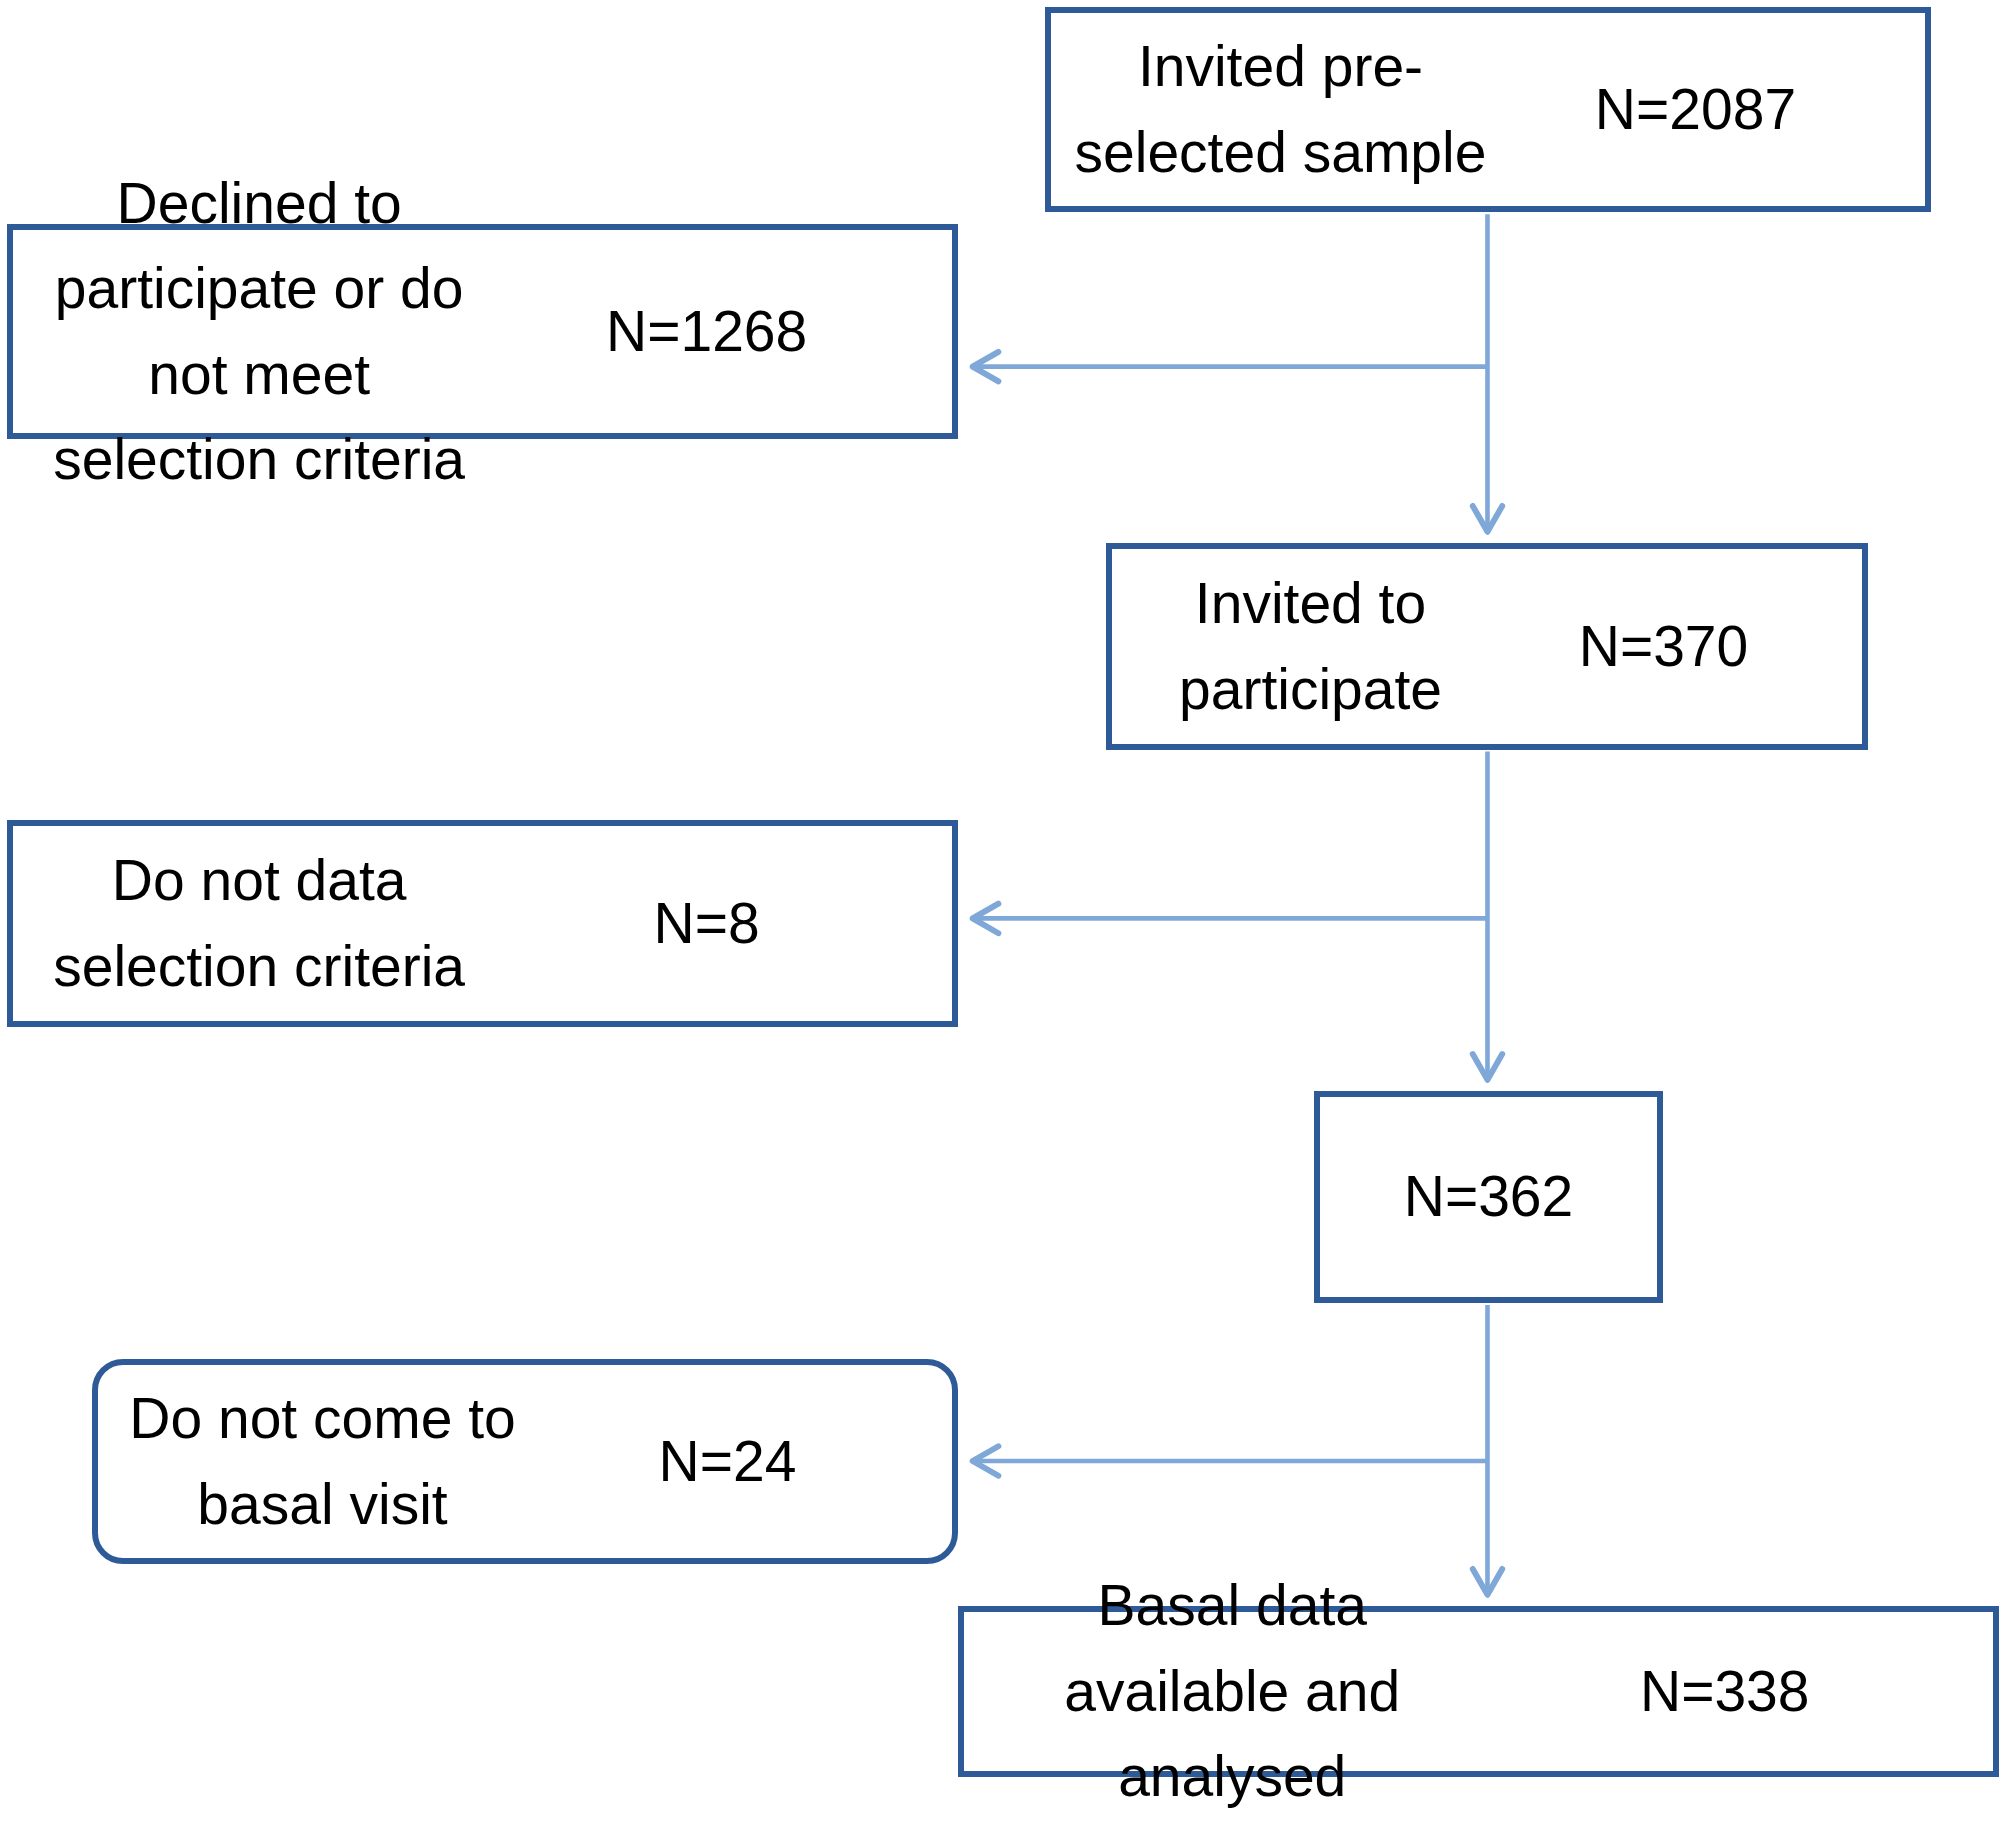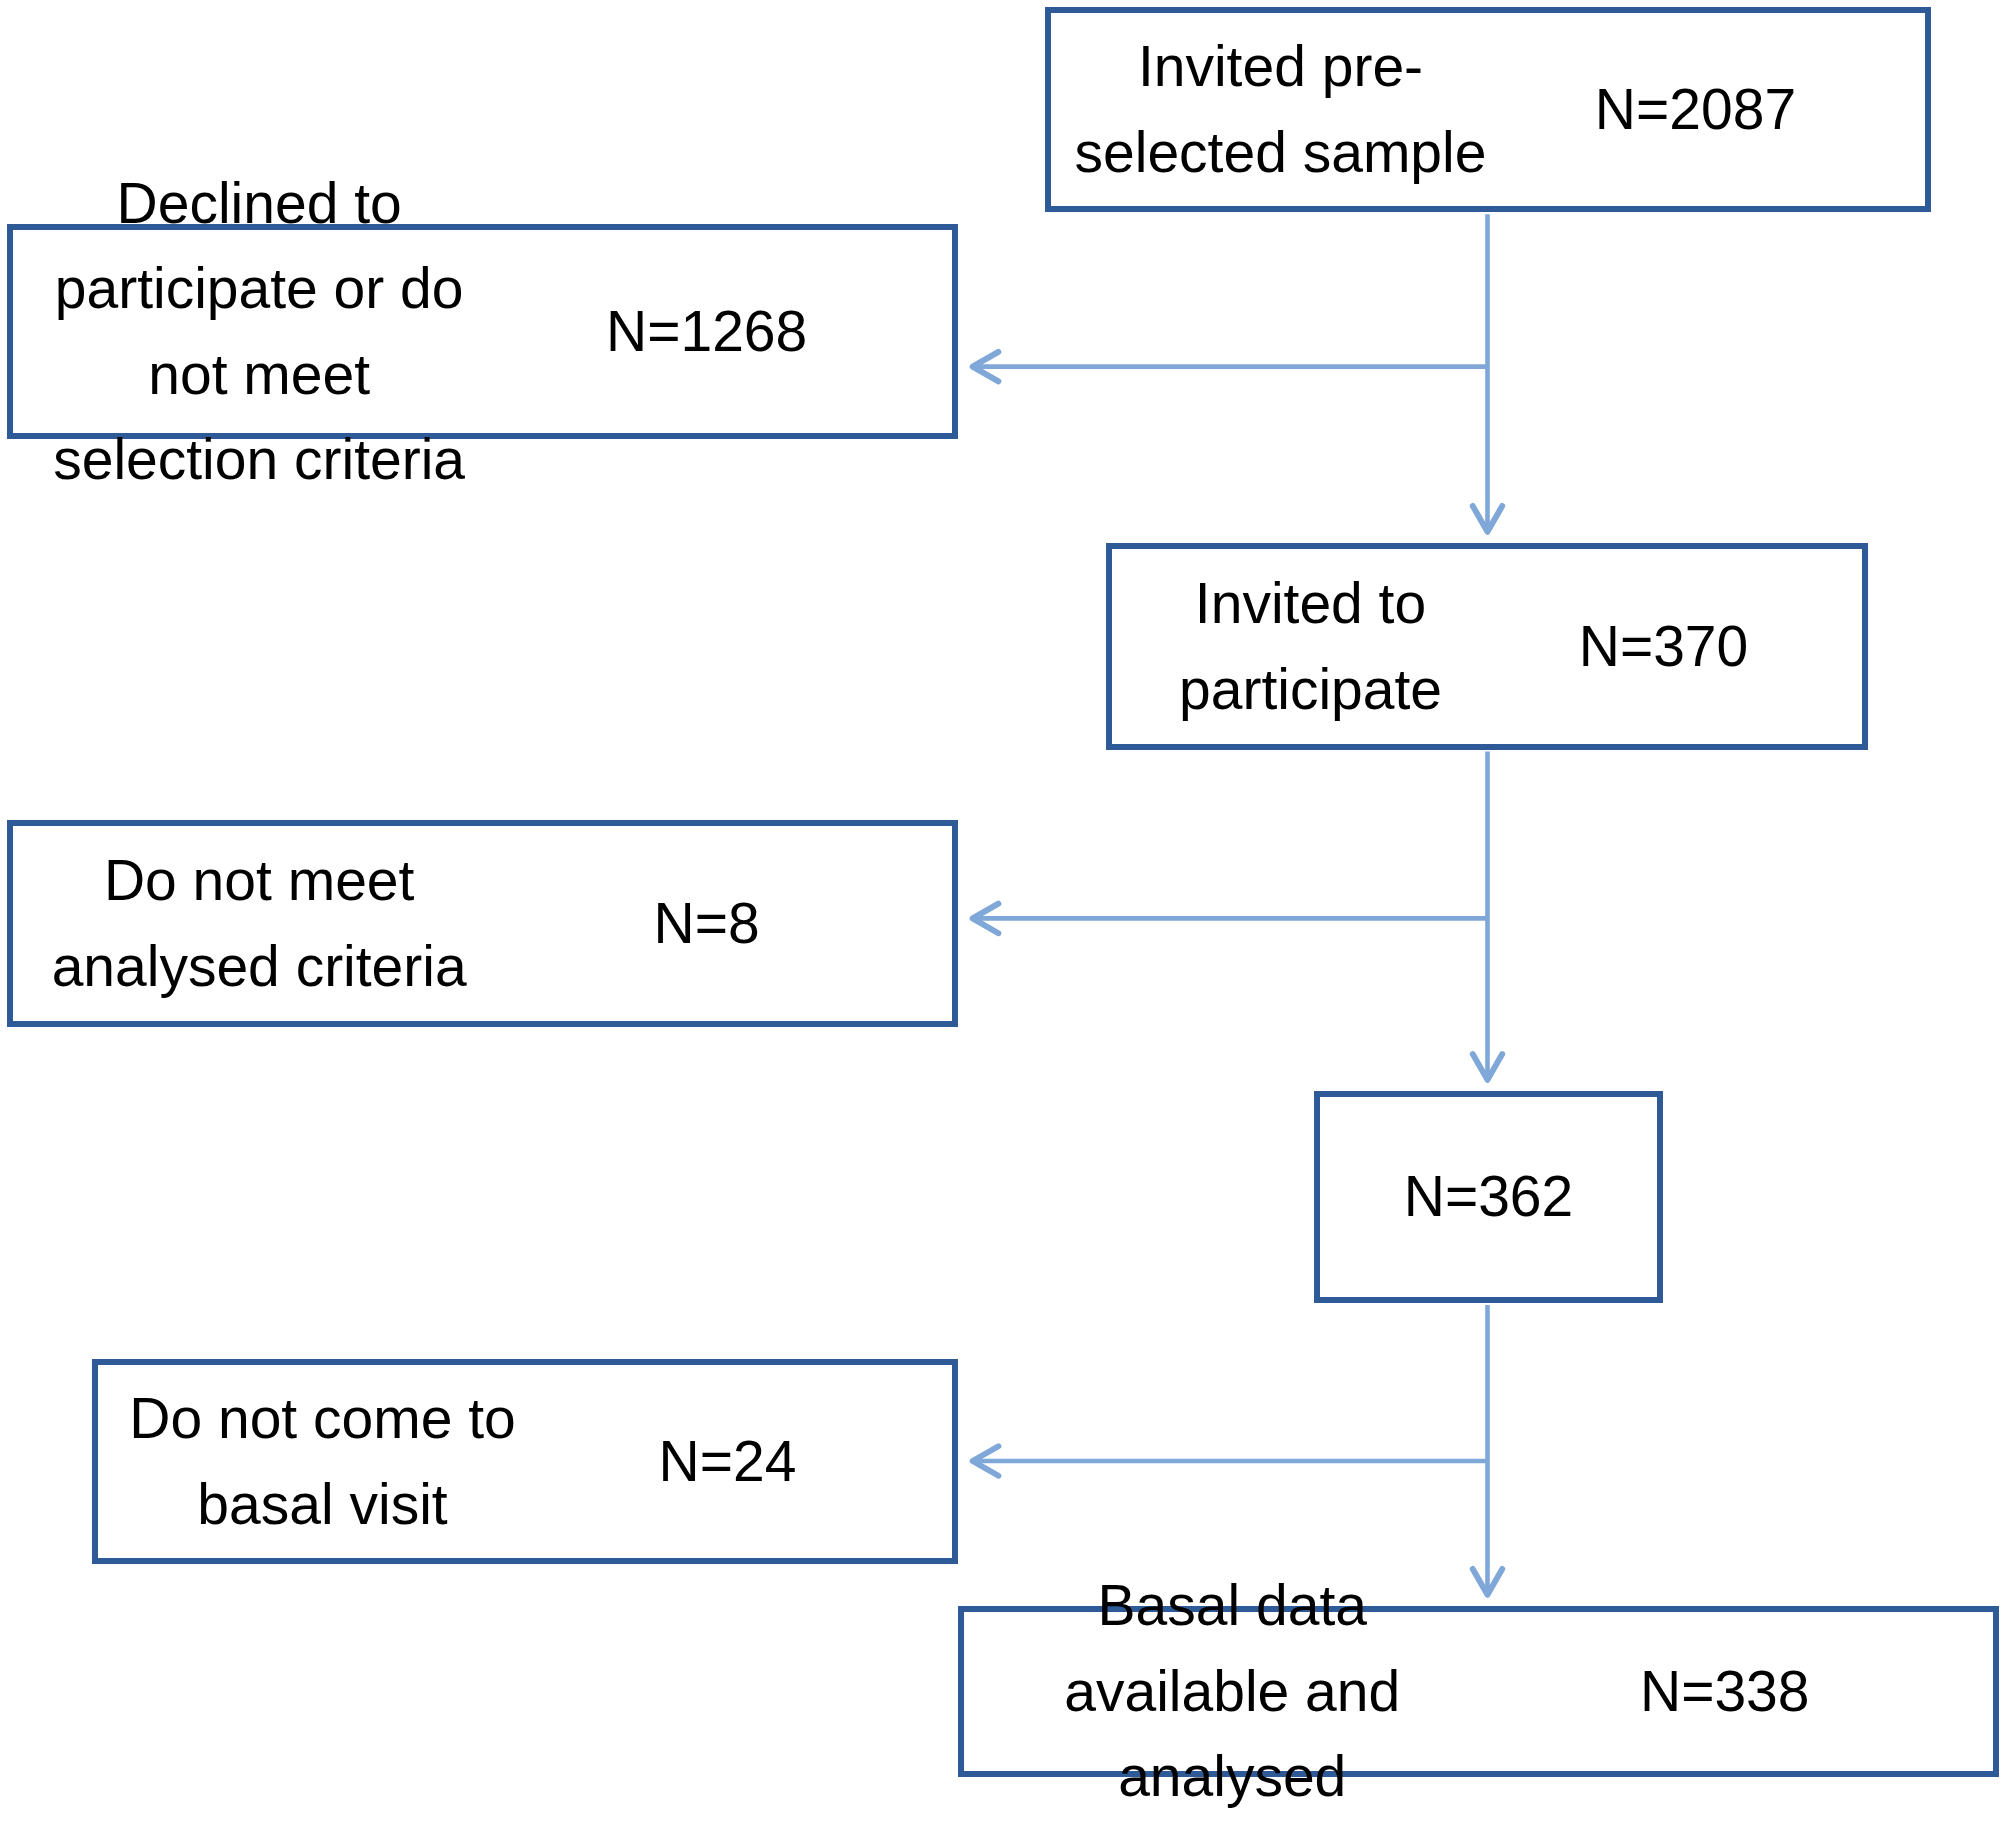--- a/index.html
+++ b/index.html
@@ -40,21 +40,21 @@
   }
   .box-label, .box-n {
     width: 100%;
   }
   
   #box-invited   { left: 1045px; top: 7.4px;    width: 886px;  height: 205px; }
   #box-declined  { left: 7.4px;    top: 224px;  width: 951px; height: 215px; }
   #box-accepted  { left: 1106px; top: 543px;  width: 762px;  height: 207px; }
   #box-notmeet   { left: 7.4px;    top: 820px;  width: 951px; height: 207px; }
   #box-recruited { left: 1314px; top: 1091px; width: 349px;  height: 212px; }
-  #box-nobasal   { left: 92px;  top: 1359px; width: 866px;  height: 205px; }
+  #box-nobasal   { left: 92px;  top: 1359px; width: 866px;  height: 205px; border-radius: 31px; }
   #box-basal     { left: 958px; top: 1606px; width: 1041px; height: 171px; }
 </style>
 </head>
 <body>
 
 <div id="stage">
 
   <svg id="connectors" viewBox="0 0 2175 2001" xmlns="http://www.w3.org/2000/svg">
     <defs>
       <marker id="arrowhead" viewBox="0 0 10 10" refX="8.5" refY="5" markerWidth="8" markerHeight="8" orient="auto">
@@ -79,21 +79,21 @@
     <div class="box-label">Declined to participate or do not meet selection criteria</div>
     <div class="box-n">N=1268</div>
   </div>
 
   <div class="flow-box" id="box-accepted">
     <div class="box-label">Invited to participate</div>
     <div class="box-n">N=370</div>
   </div>
 
   <div class="flow-box" id="box-notmeet">
-    <div class="box-label">Do not meet analysed criteria</div>
+    <div class="box-label">Do not data selection criteria</div>
     <div class="box-n">N=8</div>
   </div>
 
   <div class="flow-box" id="box-recruited">
     <div class="box-n">N=362</div>
   </div>
 
   <div class="flow-box" id="box-nobasal">
     <div class="box-label">Do not come to basal visit</div>
     <div class="box-n">N=24</div>

